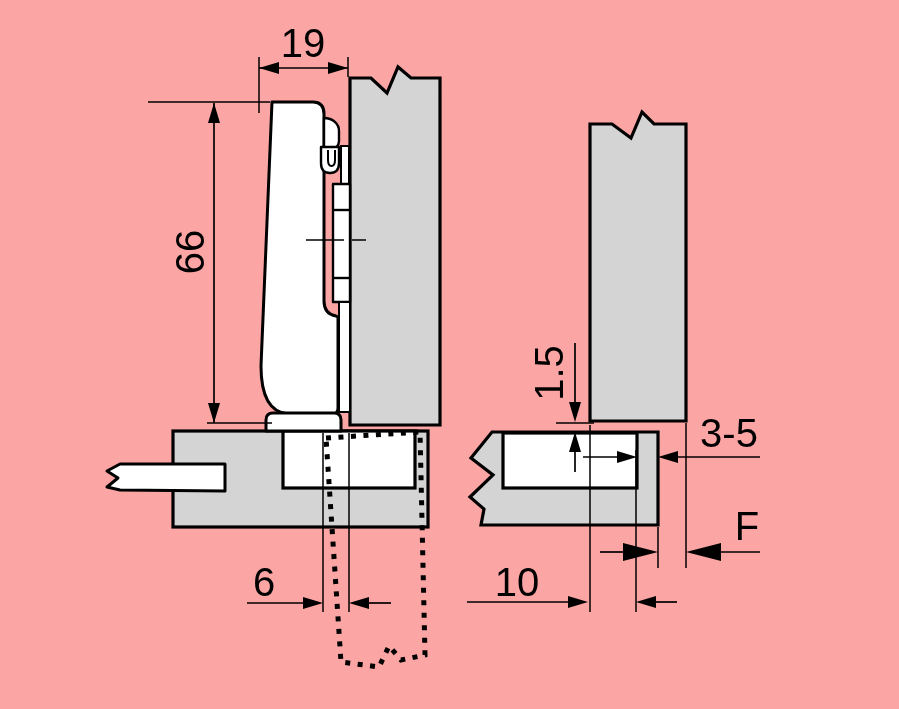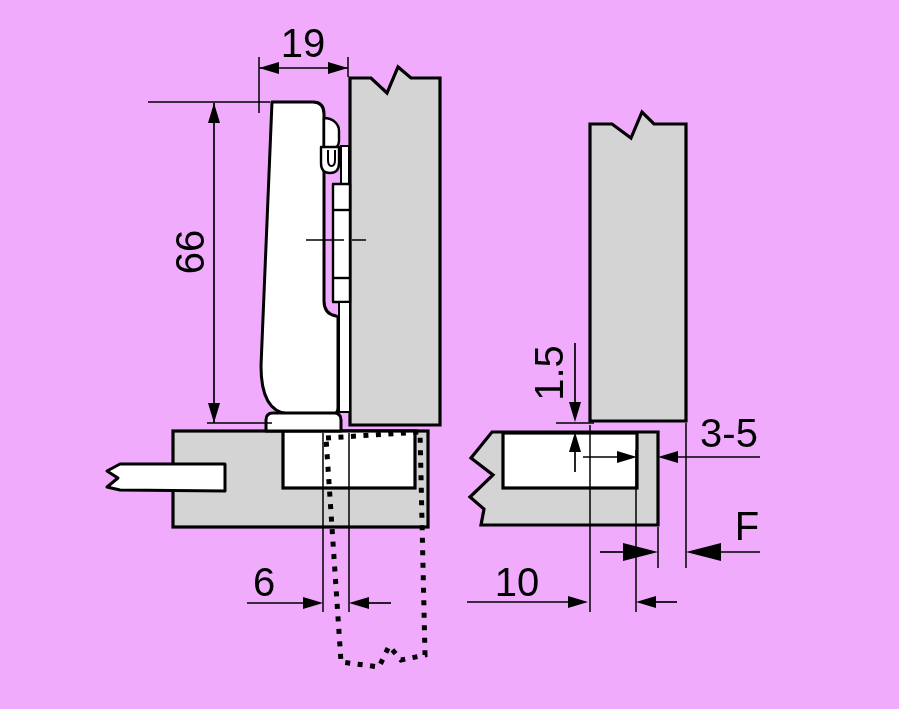--- a/index.html
+++ b/index.html
@@ -1,16 +1,16 @@
 <!DOCTYPE html>
 <html><head>
 <meta charset="utf-8">
 <style>
   html,body{margin:0;padding:0;background:#fff;}
-  .stage{position:relative;width:899px;height:709px;background:#f0abfc;overflow:hidden;
+  .stage{position:relative;width:899px;height:709px;background:#fca5a5;overflow:hidden;
          font-family:"Liberation Sans",sans-serif;}
   svg{display:block;}
   .panel{fill:#d4d4d4;stroke:#000;stroke-width:3.2;stroke-linejoin:miter;}
   .hole{fill:#ffffff;stroke:#000;stroke-width:3.2;stroke-linejoin:miter;}
   .part{fill:#ffffff;stroke:#000;stroke-width:3;stroke-linejoin:round;}
   .detail{fill:#ffffff;stroke:#000;stroke-width:2.4;stroke-linejoin:round;}
   .detail2{fill:#ffffff;stroke:#000;stroke-width:2;}
   .thin{fill:none;stroke:#000;stroke-width:1.5;}
   .dim{fill:none;stroke:#000;stroke-width:1.7;}
   .arrow{fill:#000;stroke:none;}

